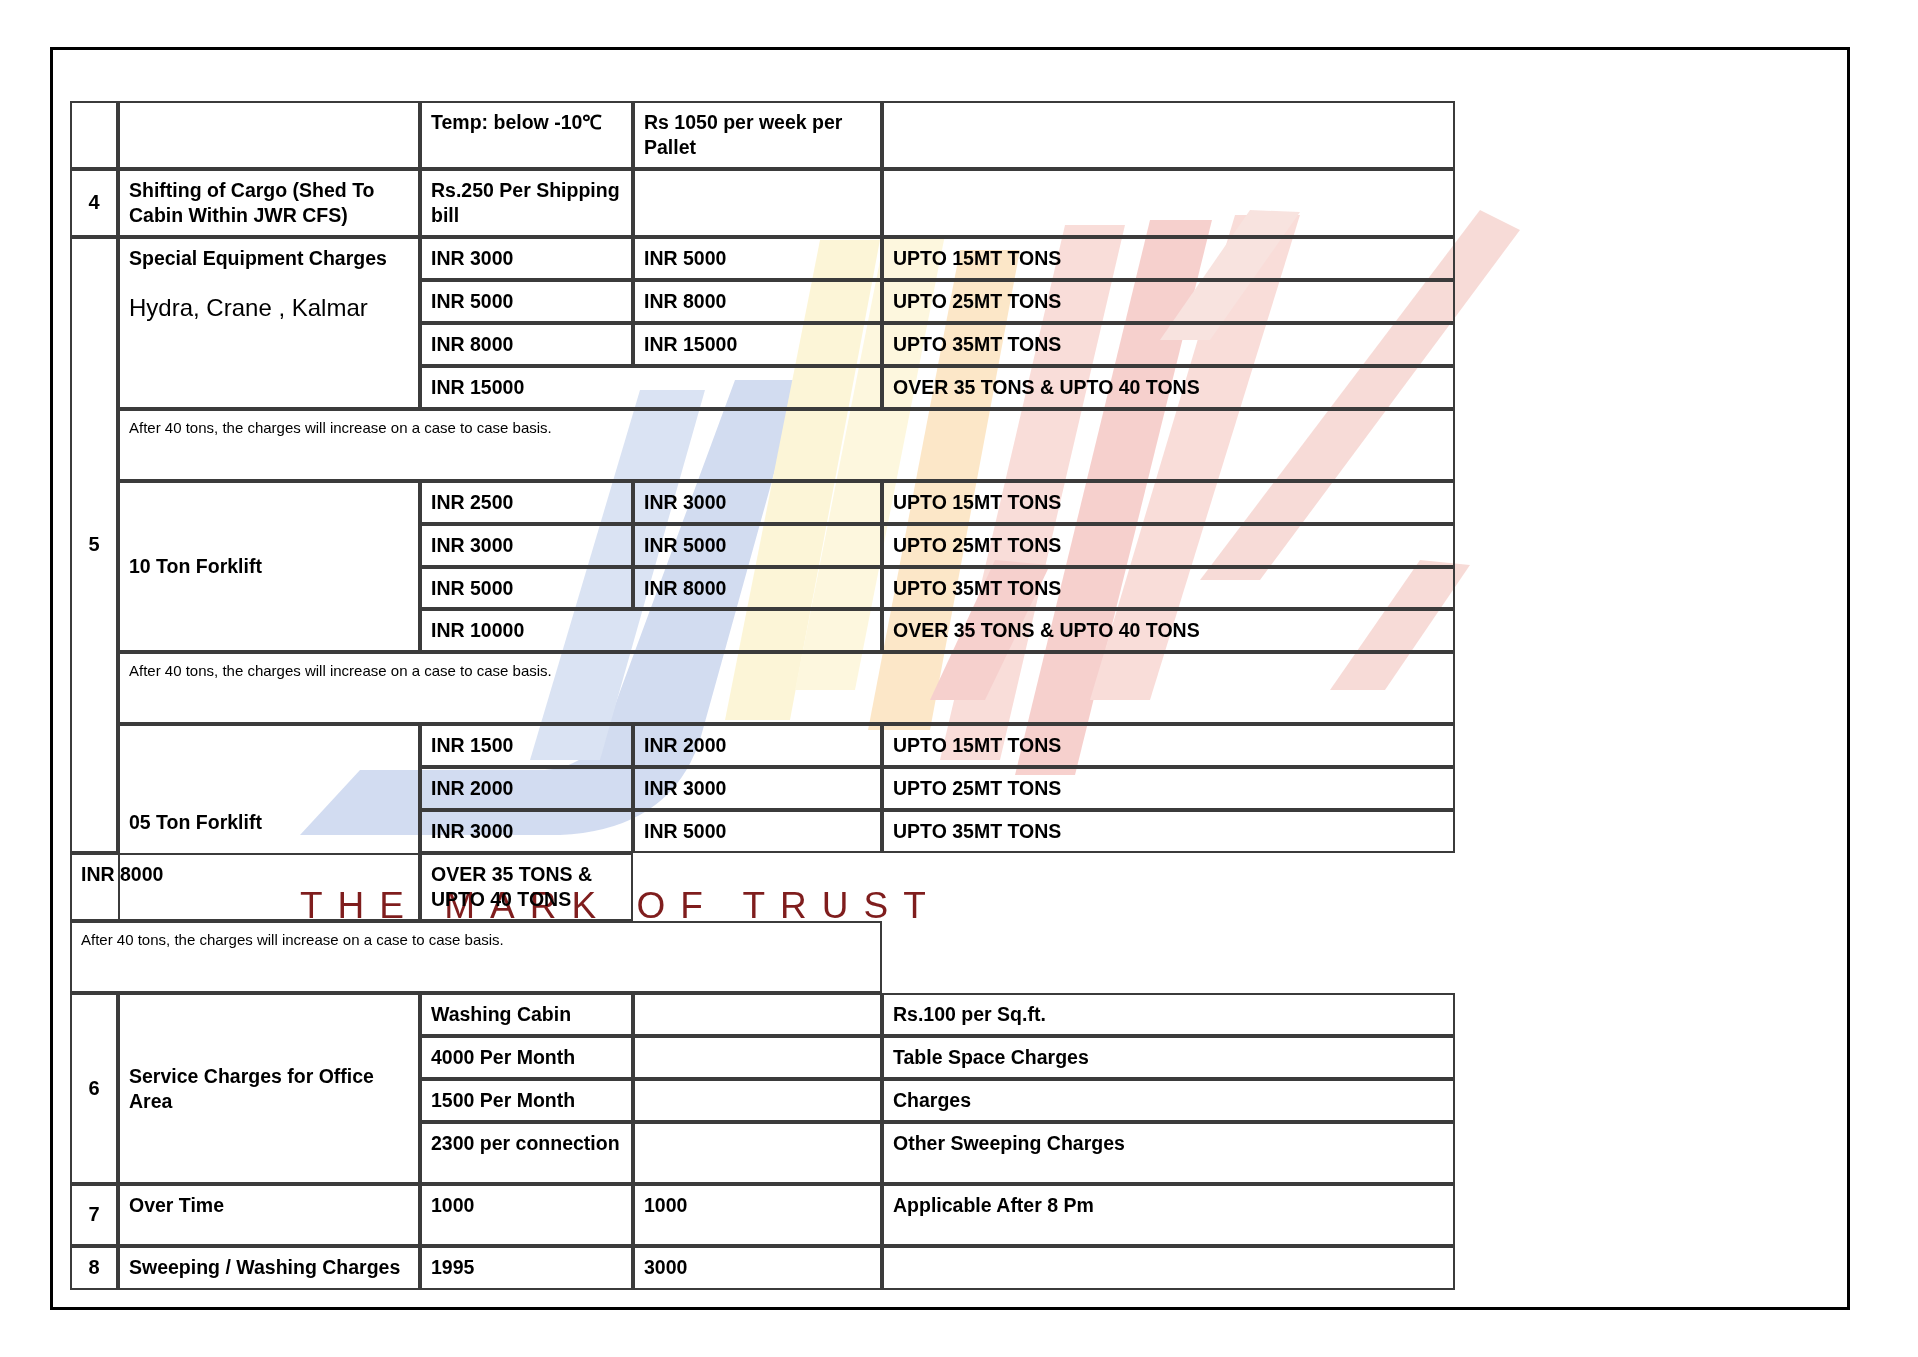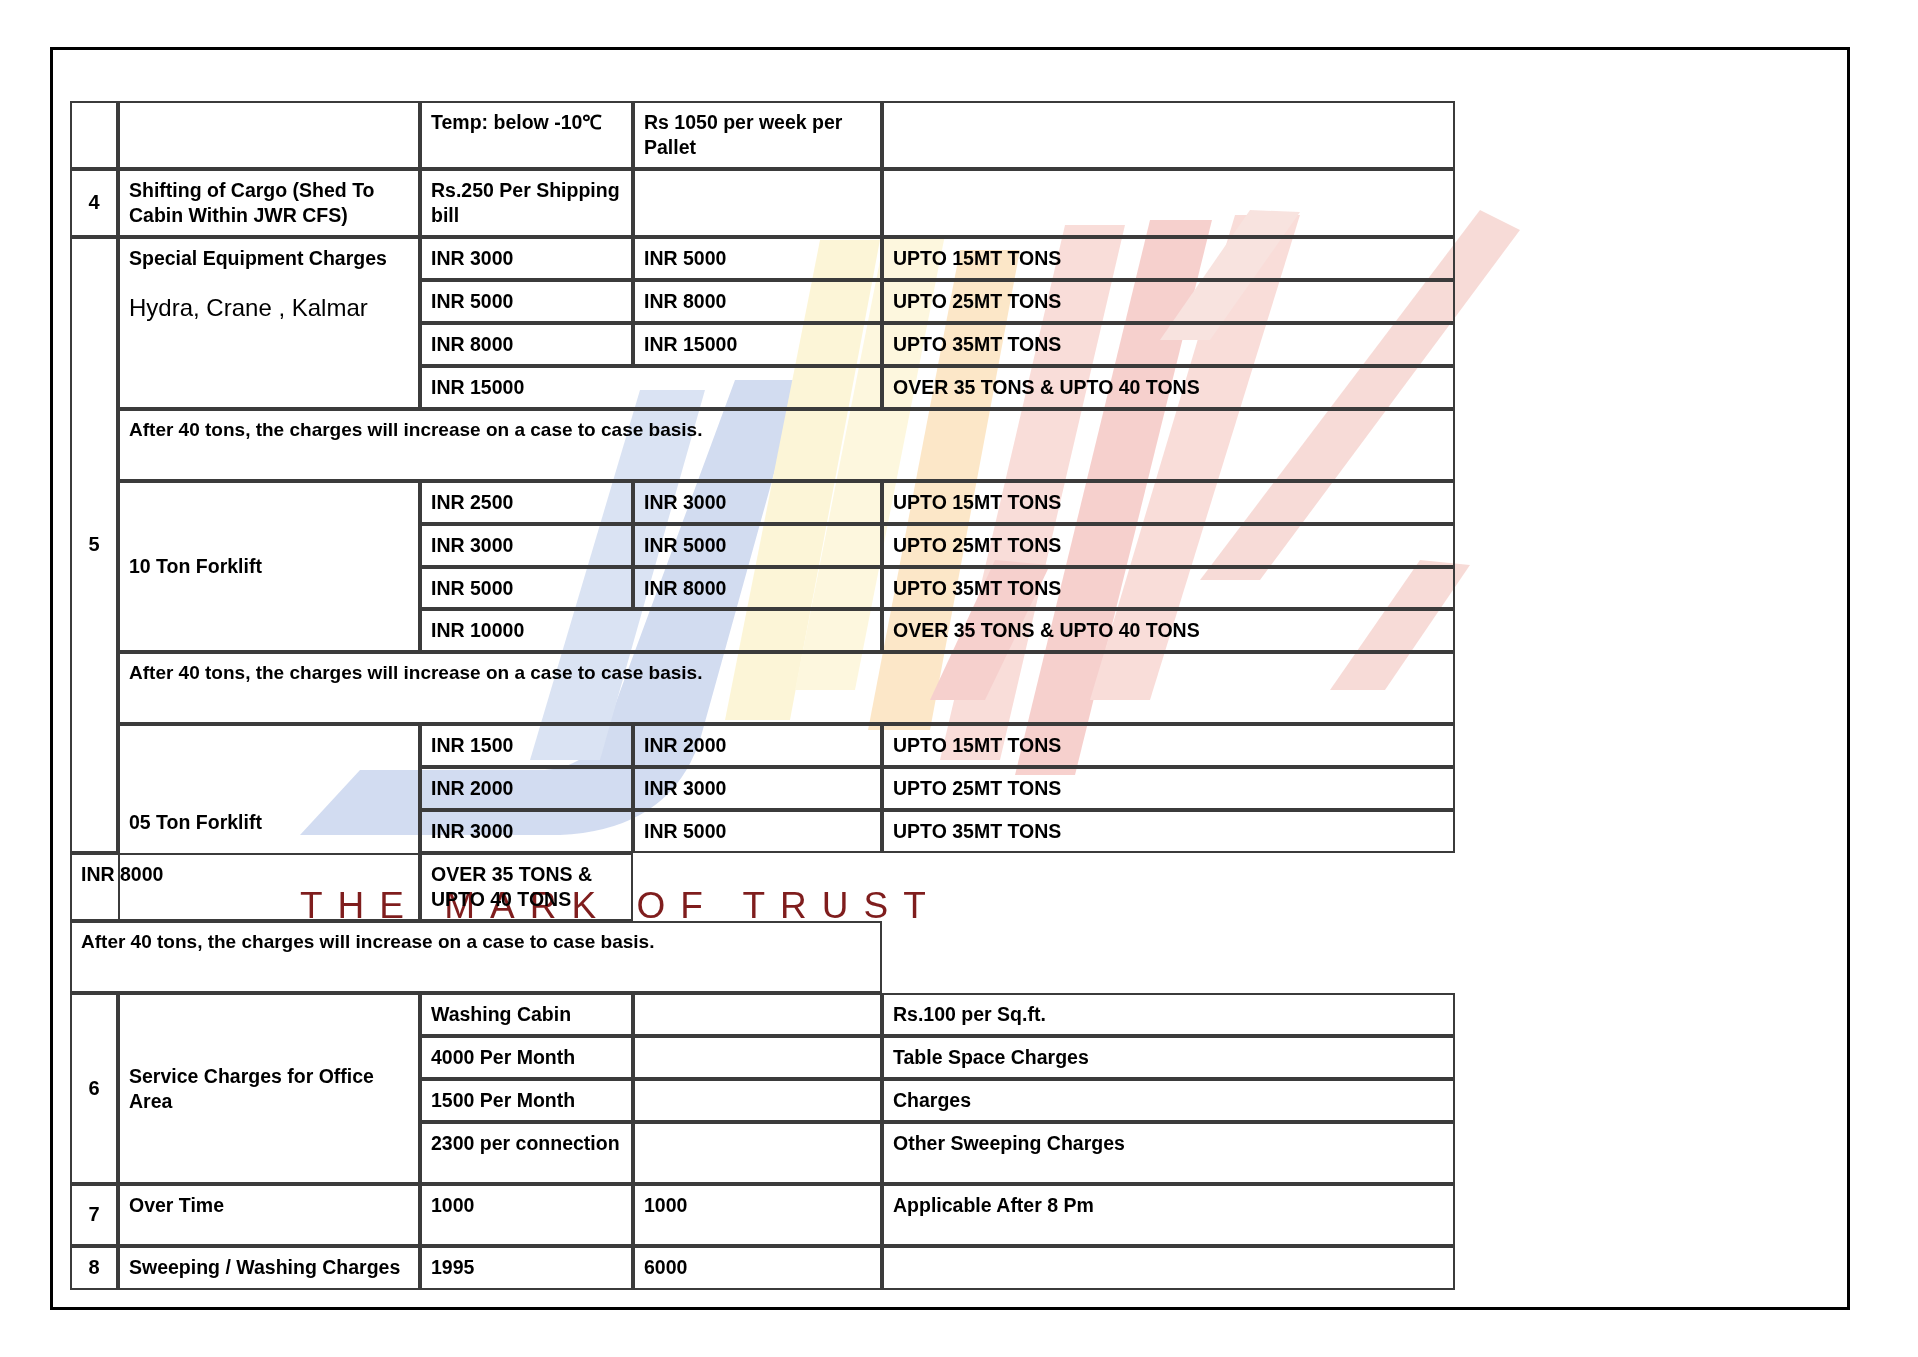--- a/index.html
+++ b/index.html
@@ -84,22 +84,22 @@
     background: transparent;
     box-sizing: border-box;
   }
   #rate-table td.num {
     text-align: center;
     vertical-align: middle;
     font-size: 20px;
   }
   #rate-table td.vmid { vertical-align: middle; }
   #rate-table td.note {
-    font-size: 19px;
-    font-weight: bold;
+    font-size: 15px;
+    font-weight: normal;
   }
   
   .c-sr   { width: 48px; }
   .c-desc { width: 302px; }
   .c-r1   { width: 213px; }
   .c-r2   { width: 249px; }
   .c-cap  { width: 573px; }
 
   .tall-a { height: 62px; }
   .tall-b { height: 72px; }
@@ -275,20 +275,20 @@
         <td class="tall-a">Over Time</td>
         <td class="tall-a">1000</td>
         <td class="tall-a">1000</td>
         <td class="tall-a">Applicable After 8 Pm</td>
       </tr>
 
       <tr>
         <td class="num">8</td>
         <td>Sweeping / Washing Charges</td>
         <td>1995</td>
-        <td>6000</td>
+        <td>3000</td>
         <td></td>
       </tr>
 
     </tbody>
   </table>
 
 </div>
 
 </body></html>

